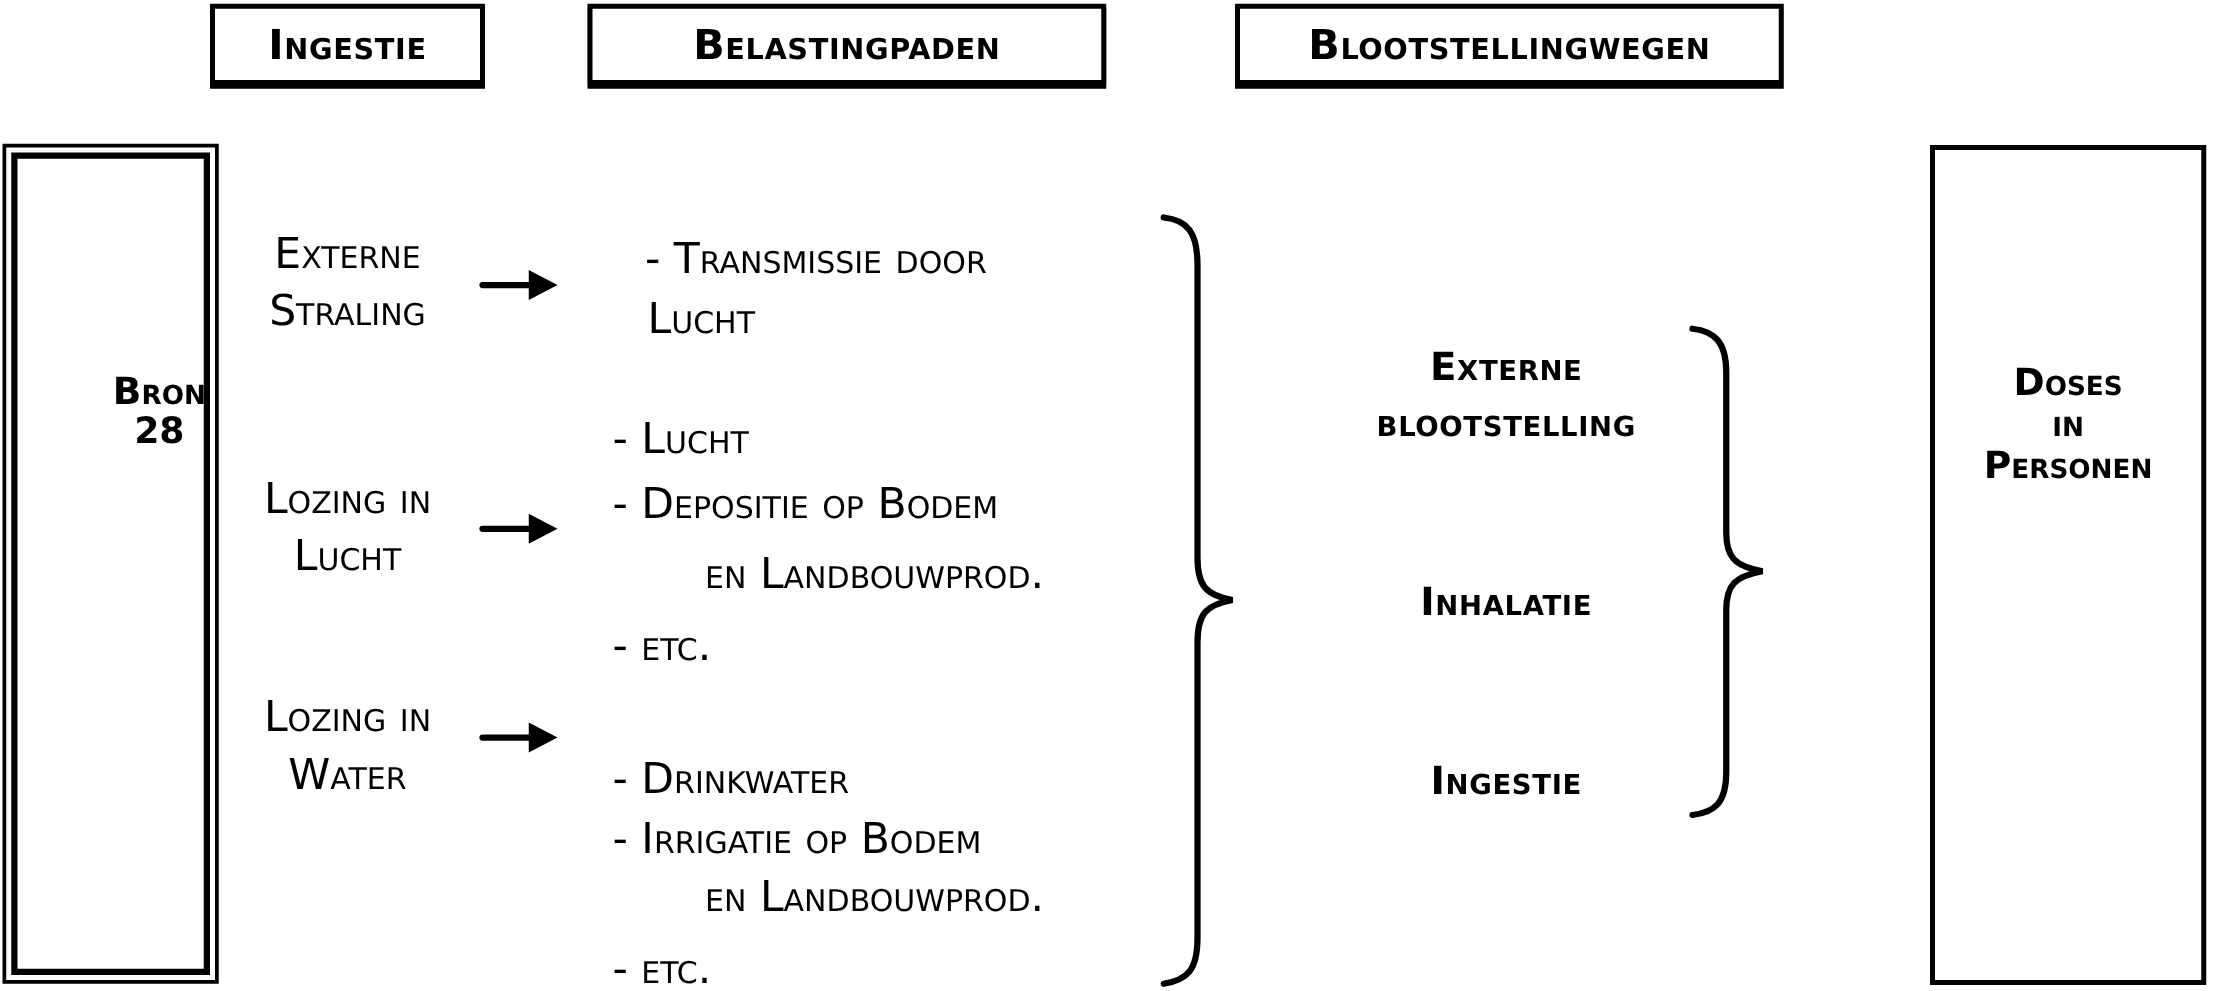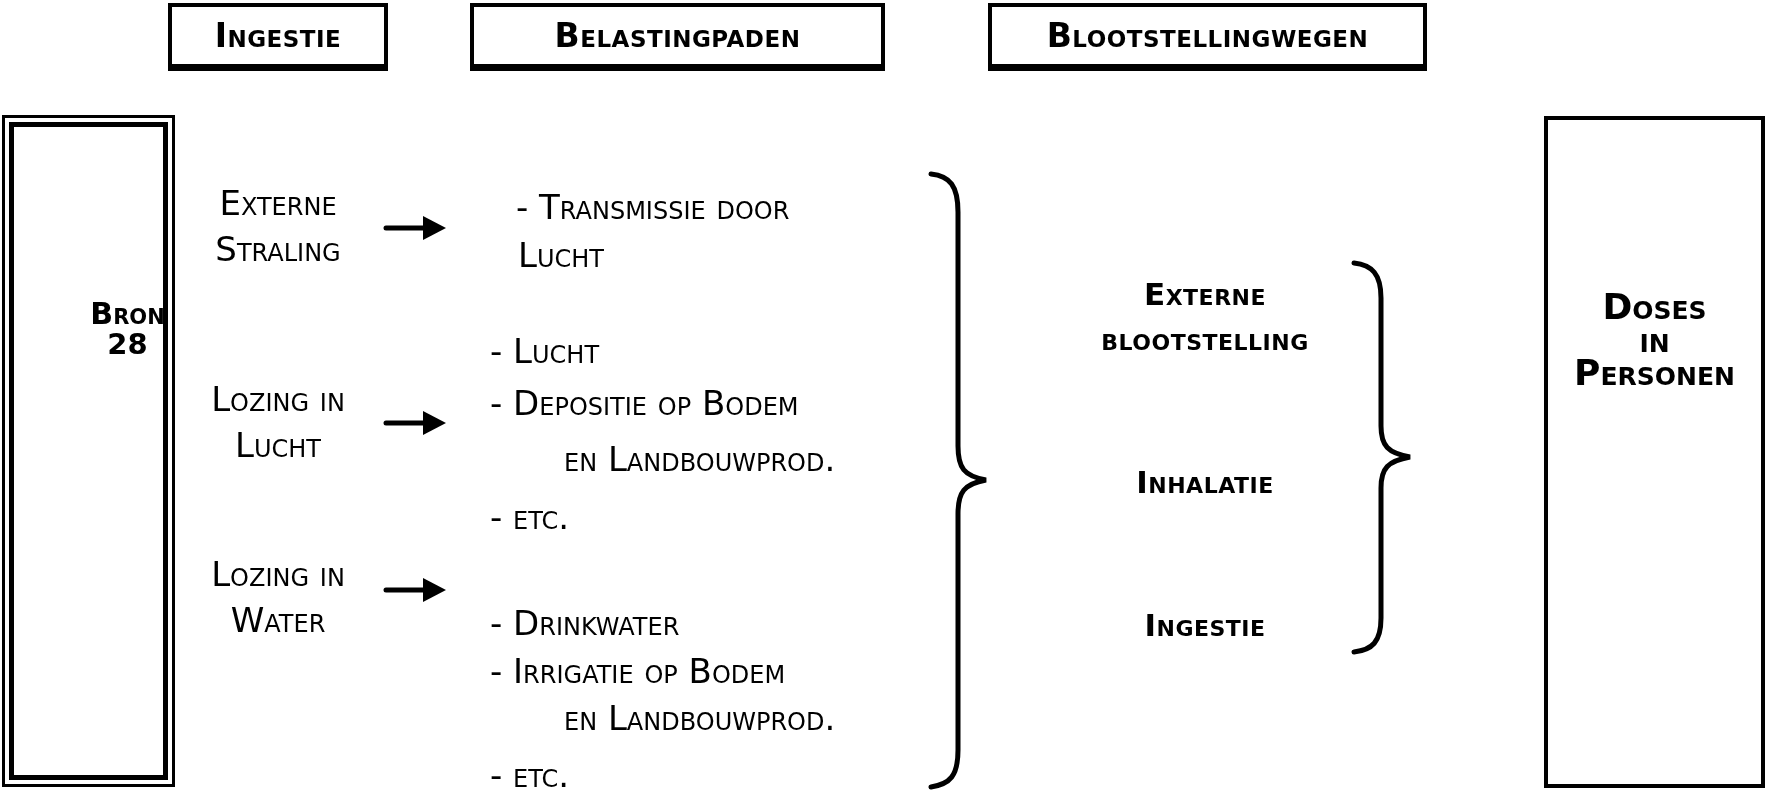--- a/index.html
+++ b/index.html
@@ -31,21 +31,21 @@
   }
   .bron-title { font-weight:bold; font-size:30px; }
   .bron-num   { font-size:29px; font-variant:normal;font-weight:bold; }
   
   .doses-box {
     position:absolute; left:1544px; top:116px; width:221px; height:672px;
     border:4px solid var(--ink); background:var(--paper);
   }
   .doses-text {
     position:absolute; left:1544px; top:290px; width:221px;
-    text-align:center; font-weight:bold; font-size:36px; line-height:33px;
+    text-align:center; font-weight:bold; font-size:30px; line-height:33px;
   }
   
   .em-label {
     position:absolute; left:178px; width:200px;
     text-align:center; font-size:34px; line-height:46px;
   }
   
   .path-line { position:absolute; font-size:34px; line-height:40px; white-space:nowrap; }
   
   .exp-label {

